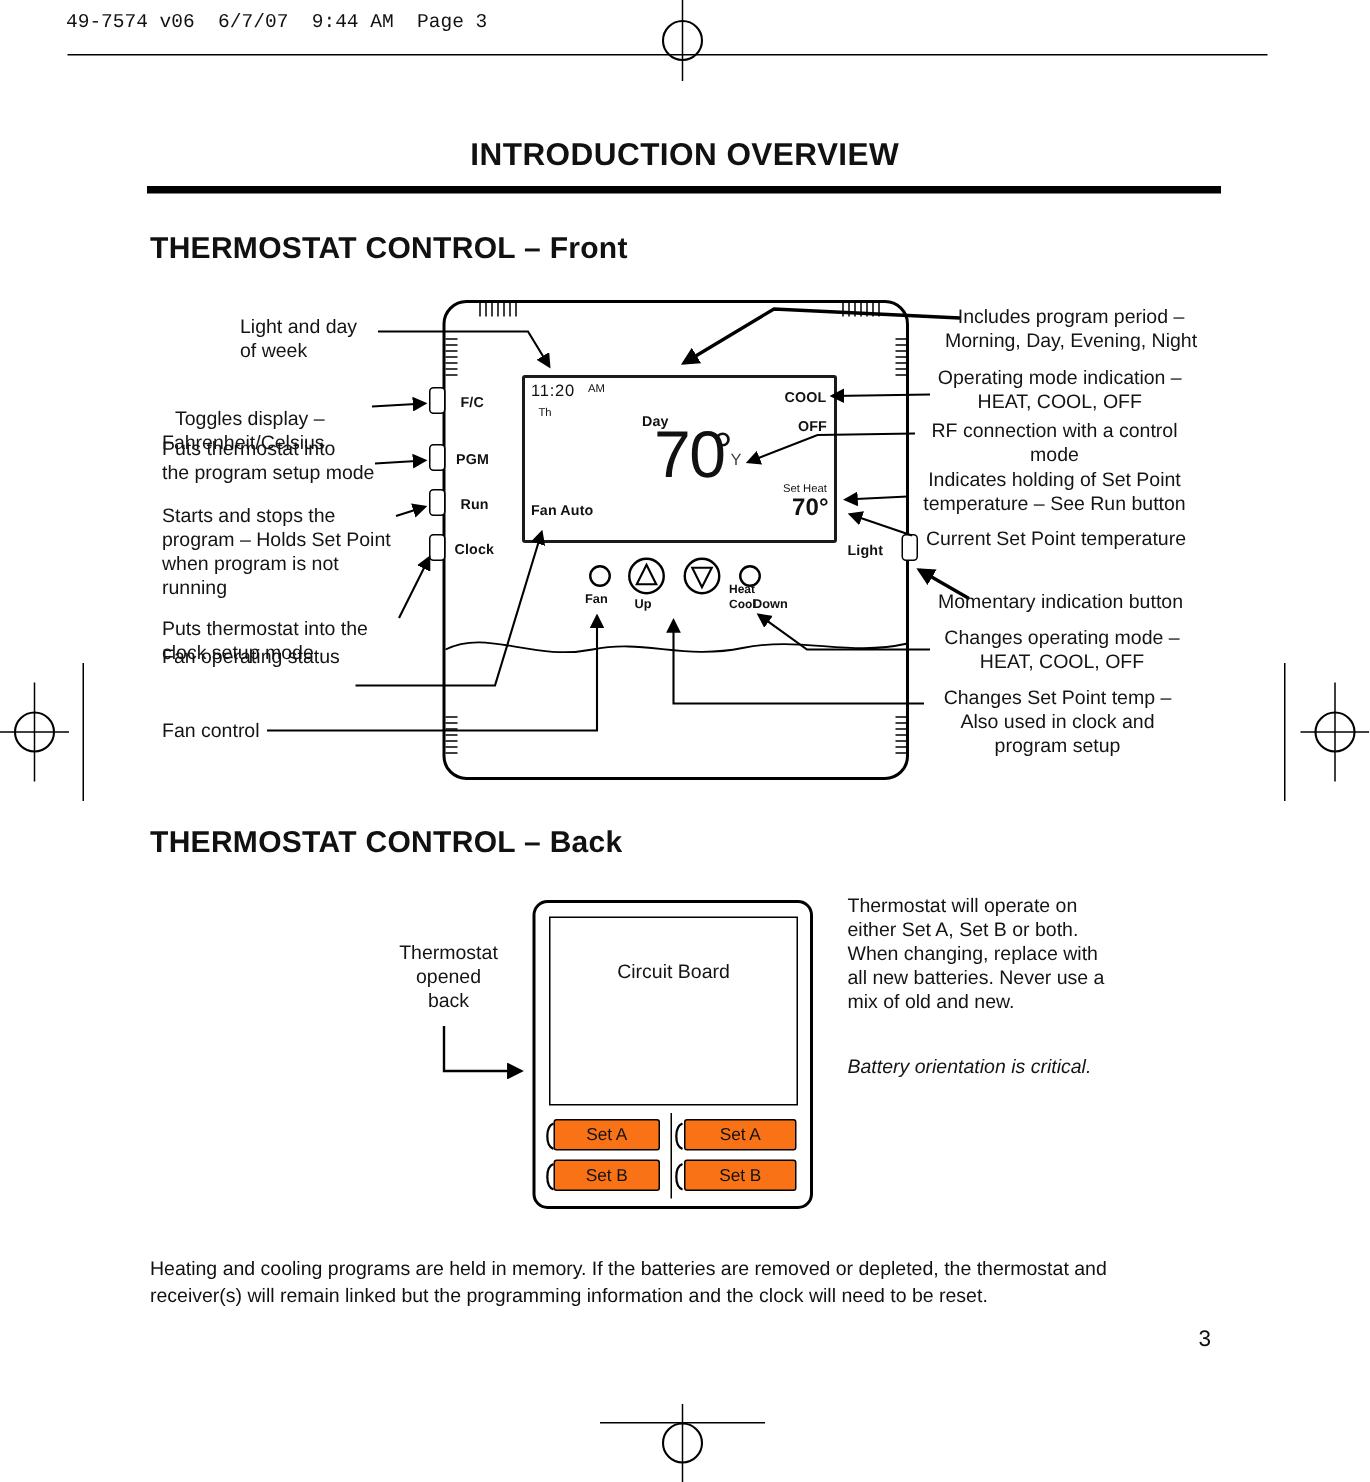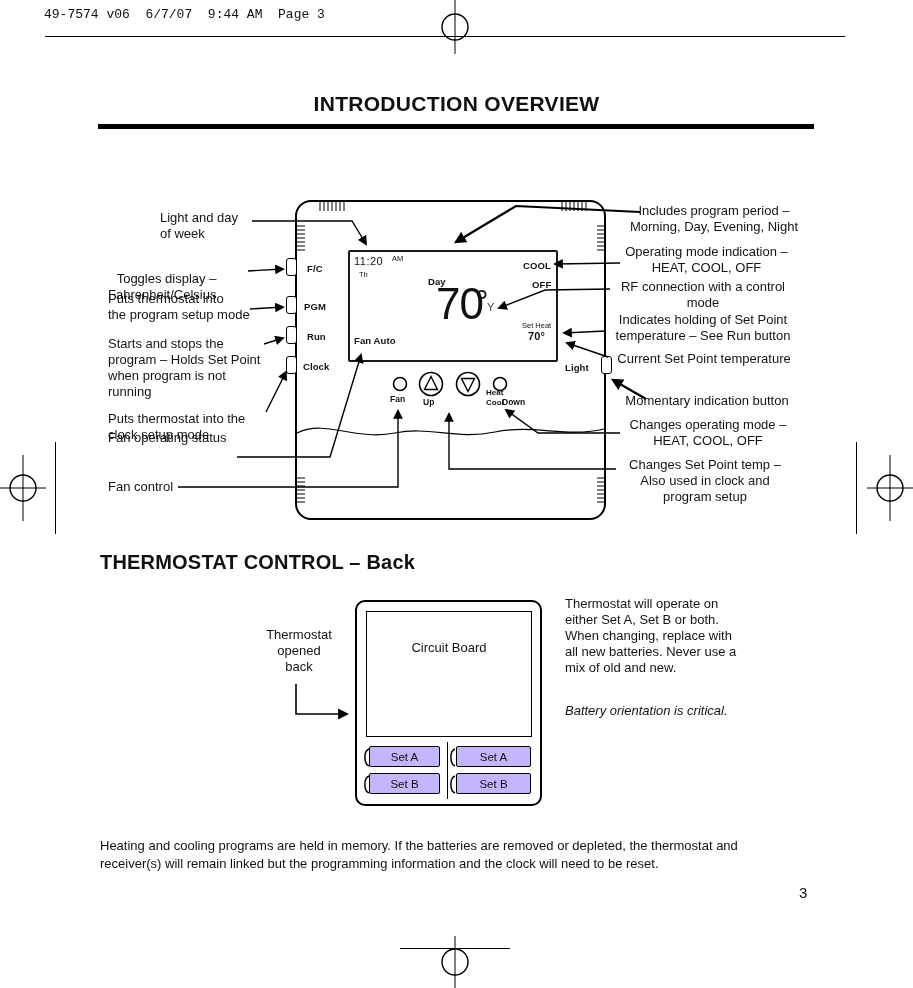--- a/index.html
+++ b/index.html
@@ -14,21 +14,21 @@
   .rule { background:#000; }
   .sechead { font-size:20px; font-weight:bold; letter-spacing:.2px; }
   .lbl { font-size:13px; line-height:1.24; white-space:pre-line; color:#141414; }
   .ctr { text-align:center; }
   .ital { font-style:italic; }
   .tstat { border:2px solid #000; border-radius:16px; background:#fff; }
   .tstat-back { border:2px solid #000; border-radius:10px; background:#fff; }
   .display { border:2px solid #1a1a1a; border-radius:2px; background:#fff; }
   .tab { border:1.6px solid #000; background:#fff; border-radius:3px; }
   .board { border:1.5px solid #000; background:#fff; }
-  .batt { border:1.5px solid #000; background:#c4b5fd; display:flex; align-items:center; justify-content:center; font-size:11.5px; border-radius:2px; }
+  .batt { border:1.5px solid #000; background:#f97316; display:flex; align-items:center; justify-content:center; font-size:11.5px; border-radius:2px; }
   .db { font-weight:bold; font-size:9.5px; letter-spacing:.1px; }
   .dtiny { font-size:7.5px; }
   .dtime { font-size:11px; letter-spacing:.5px; }
   .dtemp { font-size:44px; letter-spacing:-1px; font-weight:400; }
   .ddeg { font-size:34px; }
   .drf { font-size:11px; color:#444; }
   .btn-lbl { font-weight:bold; font-size:8.5px; }
   .hc-lbl { font-weight:bold; font-size:8px; line-height:1.2; white-space:pre-line; }
   .footer { font-size:13px; line-height:1.4; }
   .pagenum { font-size:15px; }
@@ -136,20 +136,21 @@
       <polyline points="616,469 449,469 449,414" marker-end="url(#ah)"></polyline>
       <polyline points="296,684 296,714 347,714" stroke-width="1.6" marker-end="url(#ah)"></polyline>
     </g>
   </svg>
 
   <div class="abs mono" style="left:44px; top:7px;">49-7574 v06  6/7/07  9:44 AM  Page 3</div>
 
   <div class="abs title" style="left:0; top:92px;">INTRODUCTION OVERVIEW</div>
   <div class="abs rule" style="left:98px; top:124px; width:716px; height:5px;"></div>
 
+  <div class="abs sechead" style="left:100px; top:155px;">THERMOSTAT CONTROL – Front</div>
 
   <div class="abs lbl" style="left:160px; top:210px;">Light and day
 of week</div>
   <div class="abs lbl" style="left:108px; top:271px;text-align:right;">Toggles display –
 Fahrenheit/Celsius</div>
   <div class="abs lbl" style="left:108px; top:291px;">Puts thermostat into
 the program setup mode</div>
   <div class="abs lbl" style="left:108px; top:336px;">Starts and stops the
 program – Holds Set Point
 when program is not
@@ -179,21 +180,21 @@
   <div class="abs dtiny" style="left:392px; top:254px;">AM</div>
   <div class="abs dtiny" style="left:359px; top:270px;">Th</div>
   <div class="abs db" style="left:428px; top:276px;">Day</div>
   <div class="abs dtemp" style="left:424px; top:279px;margin-left:12px;">70</div>
   <div class="abs ddeg" style="left:475px; top:282px;">°</div>
   <div class="abs drf" style="left:487px; top:301px;">Y</div>
   <div class="abs db" style="left:523px; top:260px;">COOL</div>
   <div class="abs db" style="left:532px; top:279px;">OFF</div>
   <div class="abs db" style="left:354px; top:335px;">Fan Auto</div>
   <div class="abs dtiny" style="left:522px; top:321px;">Set Heat</div>
-  <div class="abs db" style="left:528px; top:330px; font-size:11px;">70°</div>
+  <div class="abs db" style="left:528px; top:330px; font-size:16px;">70°</div>
 
   <div class="abs db" style="left:307px; top:263px;">F/C</div>
   <div class="abs db" style="left:304px; top:301px;">PGM</div>
   <div class="abs db" style="left:307px; top:331px;">Run</div>
   <div class="abs db" style="left:303px; top:361px;">Clock</div>
   <div class="abs db" style="left:565px; top:362px;">Light</div>
   <div class="abs btn-lbl" style="left:390px; top:394px;">Fan</div>
   <div class="abs btn-lbl" style="left:423px; top:397px;">Up</div>
   <div class="abs btn-lbl" style="left:454px; top:397px;padding-left:48px;">Down</div>
   <div class="abs hc-lbl" style="left:486px; top:388px;">Heat

